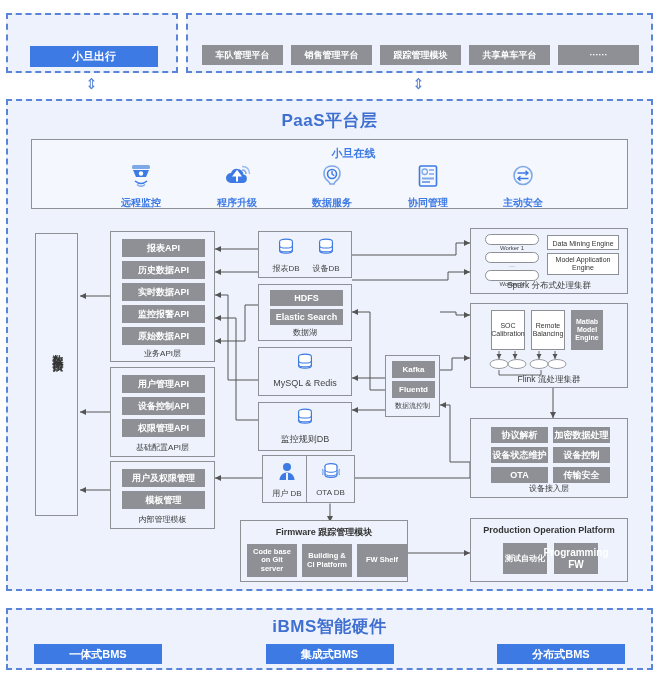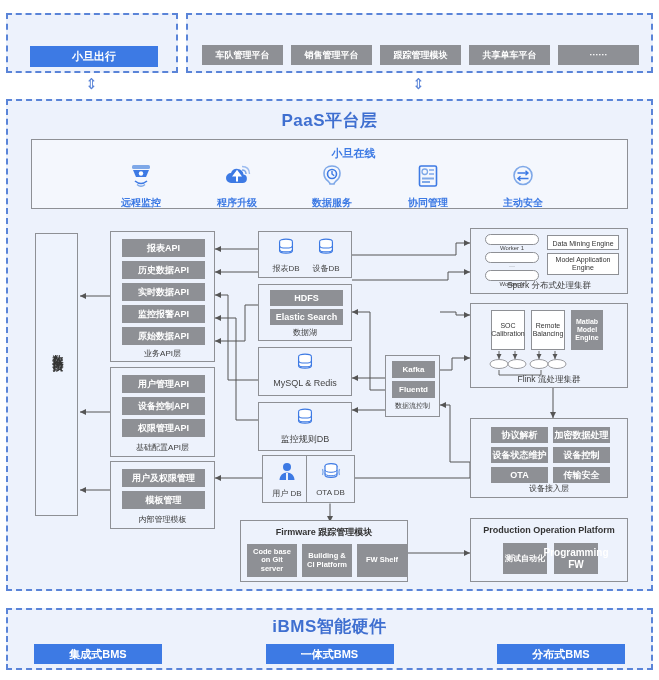--- a/index.html
+++ b/index.html
@@ -339,17 +339,17 @@
   <div style="text-align:center;font-size:9px;color:#333;font-weight:bold;margin-top:6px;">Production Operation Platform</div>
   <div style="position:absolute;left:32px;top:24px;display:flex;gap:7px;">
     <div class="grey-chip" style="width:44px;height:31px;font-size:8px;">测试自动化</div>
     <div class="grey-chip" style="width:44px;height:31px;font-size:10px;padding:0 2px;">Programming FW</div>
   </div>
 </div>
 
 <div class="dashed-panel" style="left:6px; top:608px; width:647px; height:62px;">
   <div class="layer-title" style="font-size:17px; margin-top:5px;">iBMS智能硬件</div>
   <div style="position:absolute;left:26px;top:34px;width:591px;display:flex;justify-content:space-between;">
+    <div class="blue-chip" style="width:128px;height:20px;">一体式BMS</div>
     <div class="blue-chip" style="width:128px;height:20px;">集成式BMS</div>
-    <div class="blue-chip" style="width:128px;height:20px;">一体式BMS</div>
     <div class="blue-chip" style="width:128px;height:20px;">分布式BMS</div>
   </div>
 </div>
 
 </body></html>

